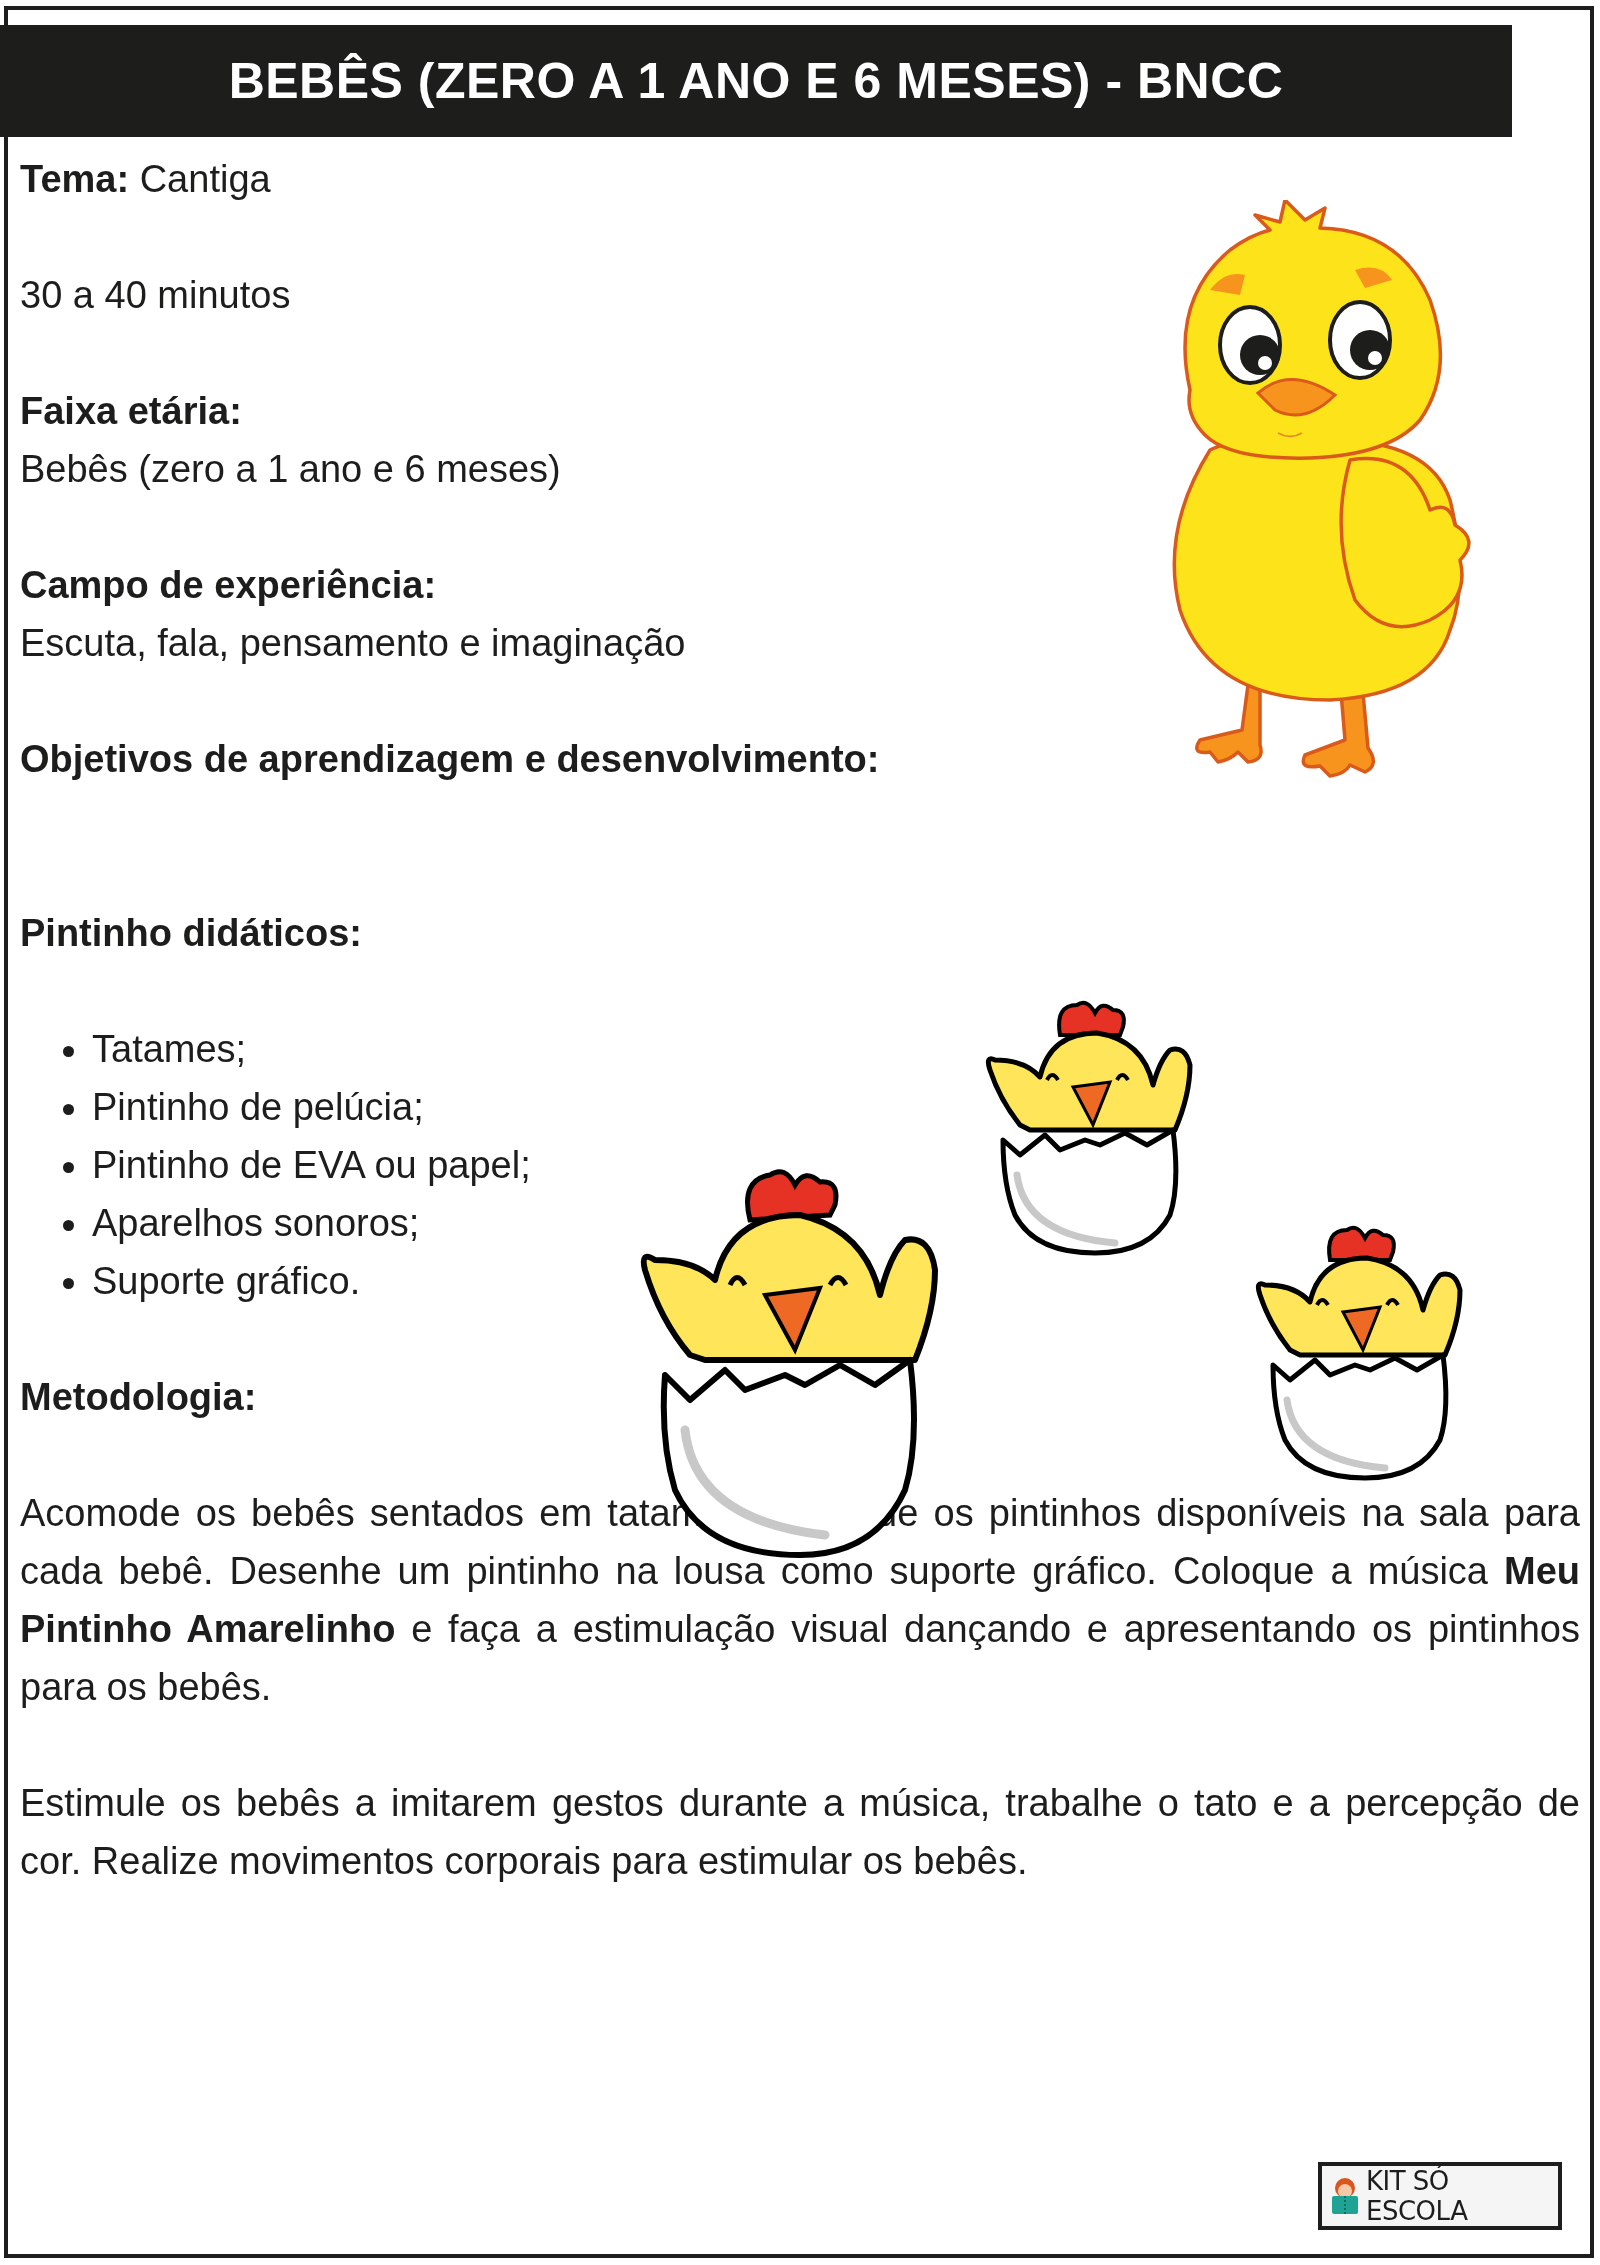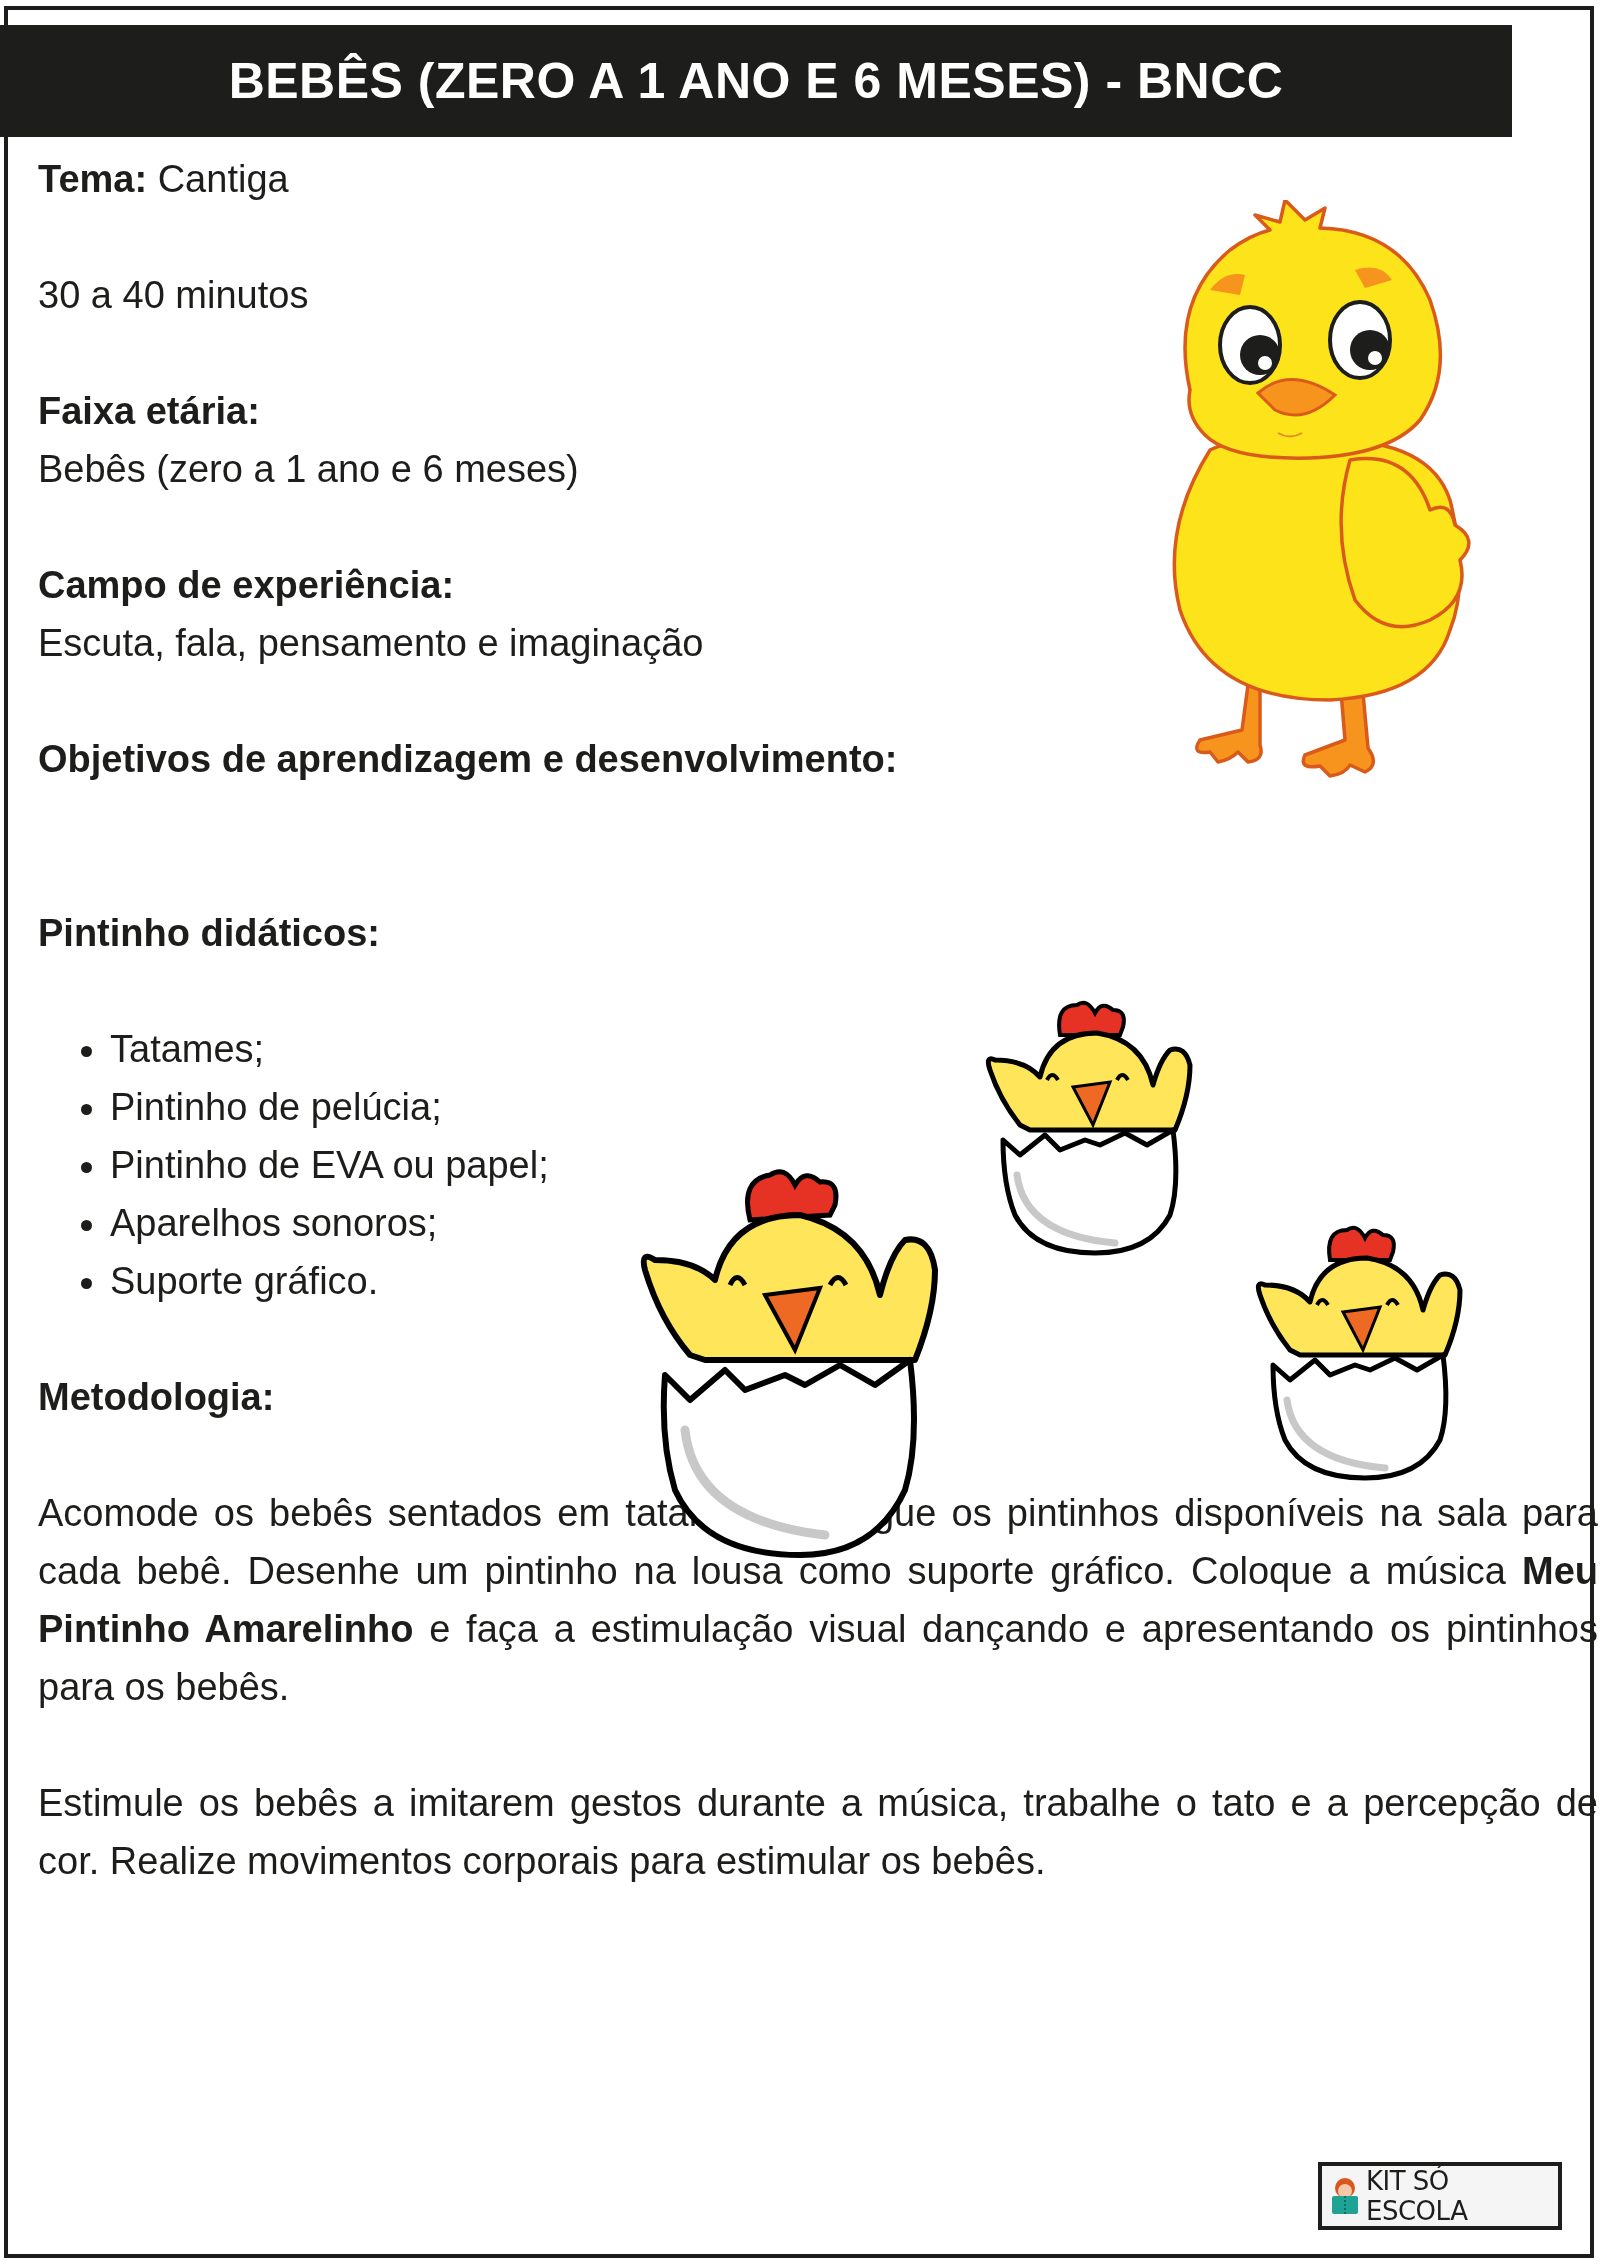--- a/index.html
+++ b/index.html
@@ -5,21 +5,21 @@
   html, body { margin: 0; padding: 0; background: #ffffff; }
   body { width: 1600px; height: 2265px; position: relative; overflow: hidden;
          font-family: "Liberation Sans", sans-serif; color: #1d1d1b; }
   .frame { position: absolute; left: 4px; top: 6px; width: 1590px; height: 2252px;
            border: 4px solid #1d1d1b; box-sizing: border-box; }
   .title-bar { position: absolute; left: 0; top: 25px; width: 1512px; height: 112px;
                background: #1d1d1b; color: #ffffff; display: flex; align-items: center;
                justify-content: center; }
   .title-bar h1 { margin: 0; font-size: 50px; font-weight: bold; letter-spacing: 0.5px; }
   .content { position: absolute; left: 20px; top: 150px; width: 1560px;
-             font-size: 38px; line-height: 58px; margin-left: 18px; }
+             font-size: 38px; line-height: 58px; }
   .content p { margin: 0; }
   .gap { height: 58px; }
   .b { font-weight: bold; }
   ul { margin: 0; padding-left: 72px; }
   ul li { padding-left: 0; }
   .just { text-align: justify; }
   .obj-list { width: 1488px; }
   .res-list li { line-height: 58px; }
   .chick-big { position: absolute; left: 1130px; top: 200px; width: 380px; height: 580px; }
   .chick-egg { position: absolute; }

